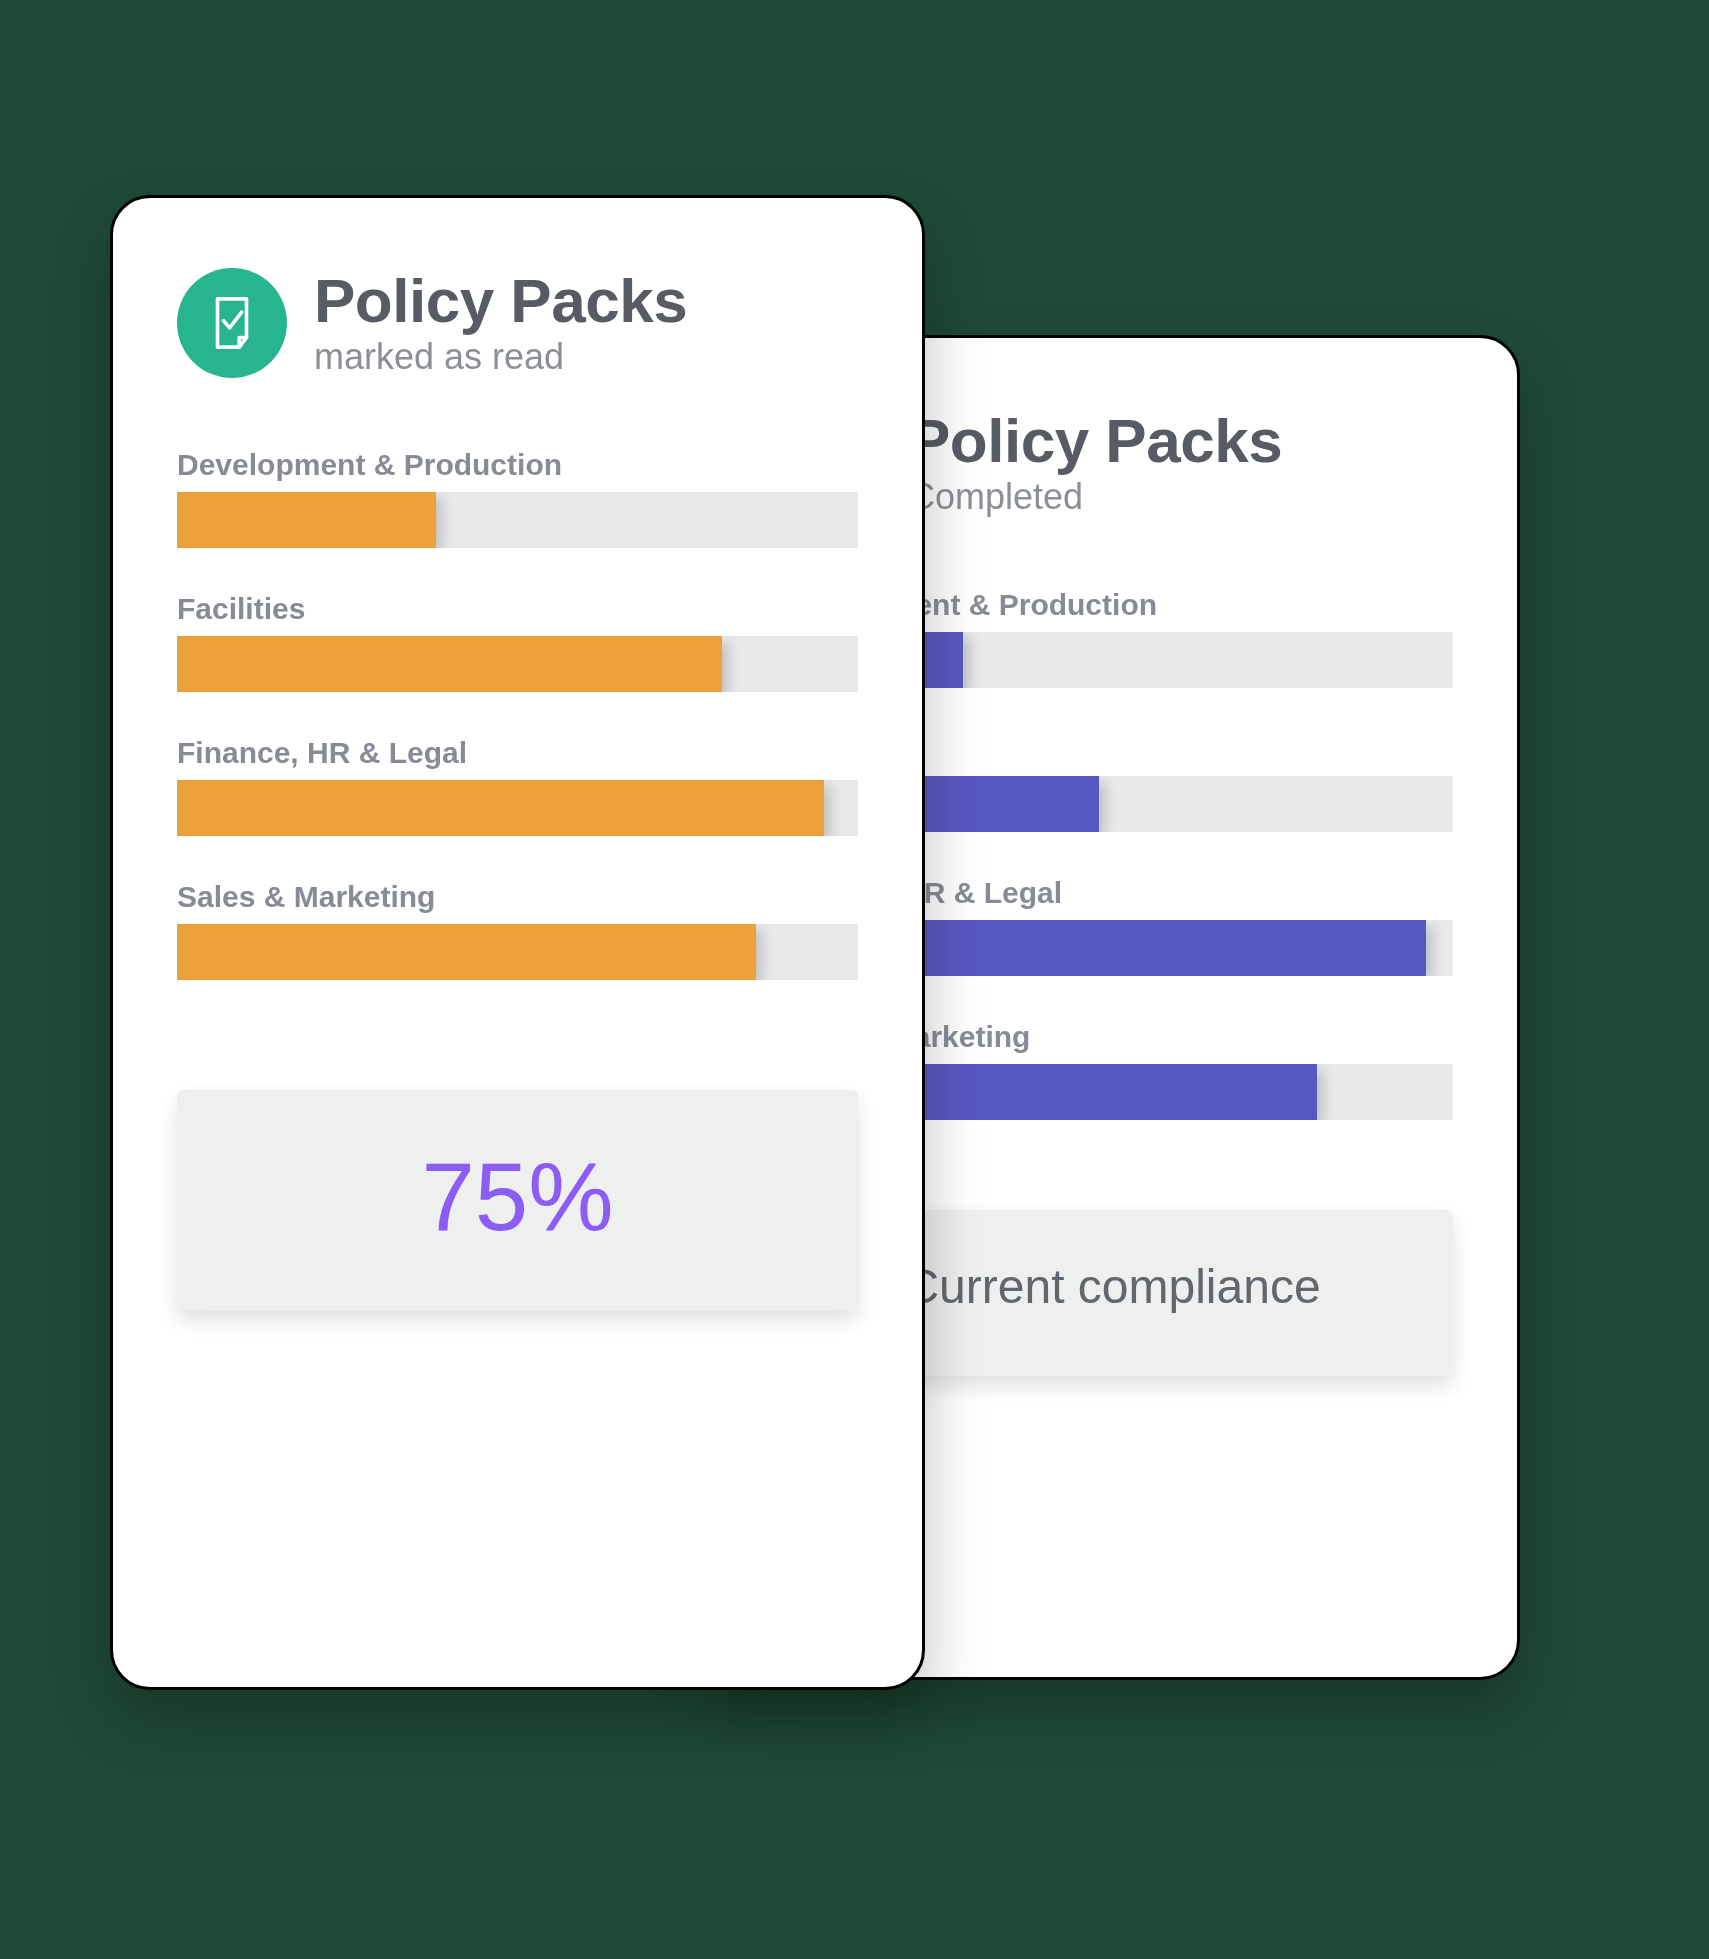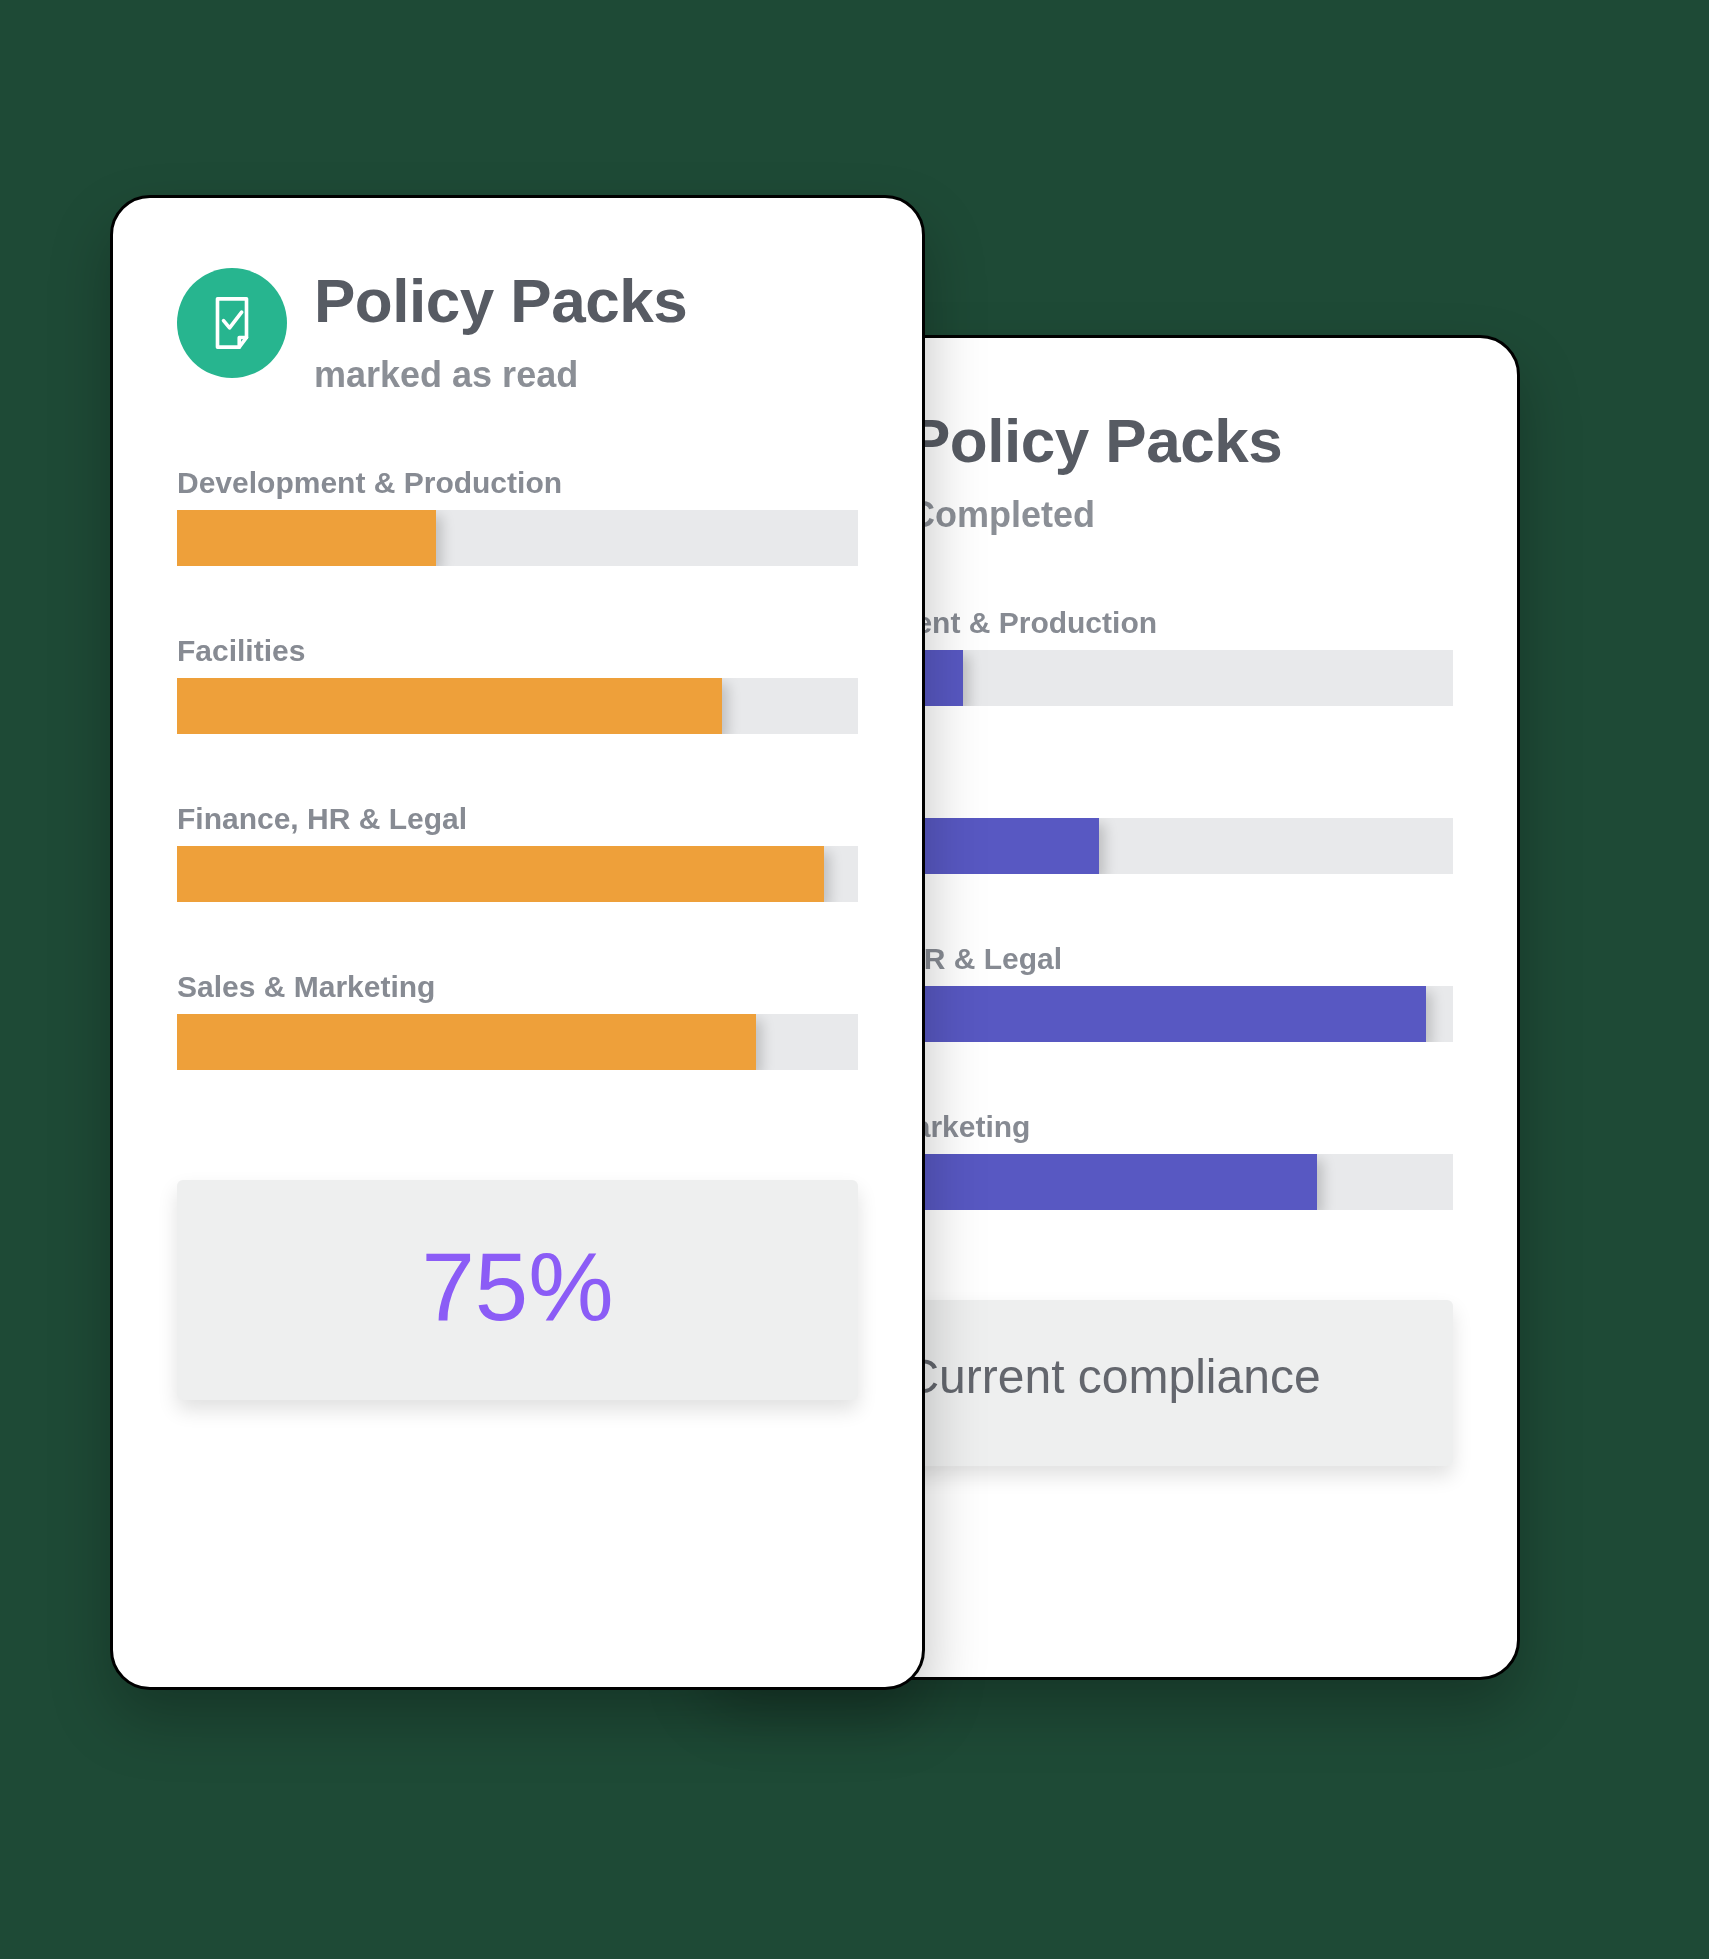--- a/index.html
+++ b/index.html
@@ -52,26 +52,26 @@
   .header-text { display: flex; flex-direction: column; }
   .card-title {
     font-size: 62px;
     font-weight: 700;
     color: #575b63;
     line-height: 1.05;
     letter-spacing: -0.5px;
   }
   .card-subtitle {
     font-size: 36px;
-    font-weight: 700;
+    font-weight: 400;
     color: #8b8f96;
     line-height: 1.2;
-    margin-top: 20px;
-  }
-  .bars { display: flex; flex-direction: column; gap: 68px; justify-content: space-between; }
+    margin-top: 2px;
+  }
+  .bars { display: flex; flex-direction: column; gap: 44px; justify-content: space-between; }
   .bar-block { display: flex; flex-direction: column; gap: 10px; }
   .bar-label {
     font-size: 30px;
     font-weight: 600;
     color: #878b93;
   }
   .bar-track {
     width: 100%;
     height: 56px;
     background: #e8e9eb;

